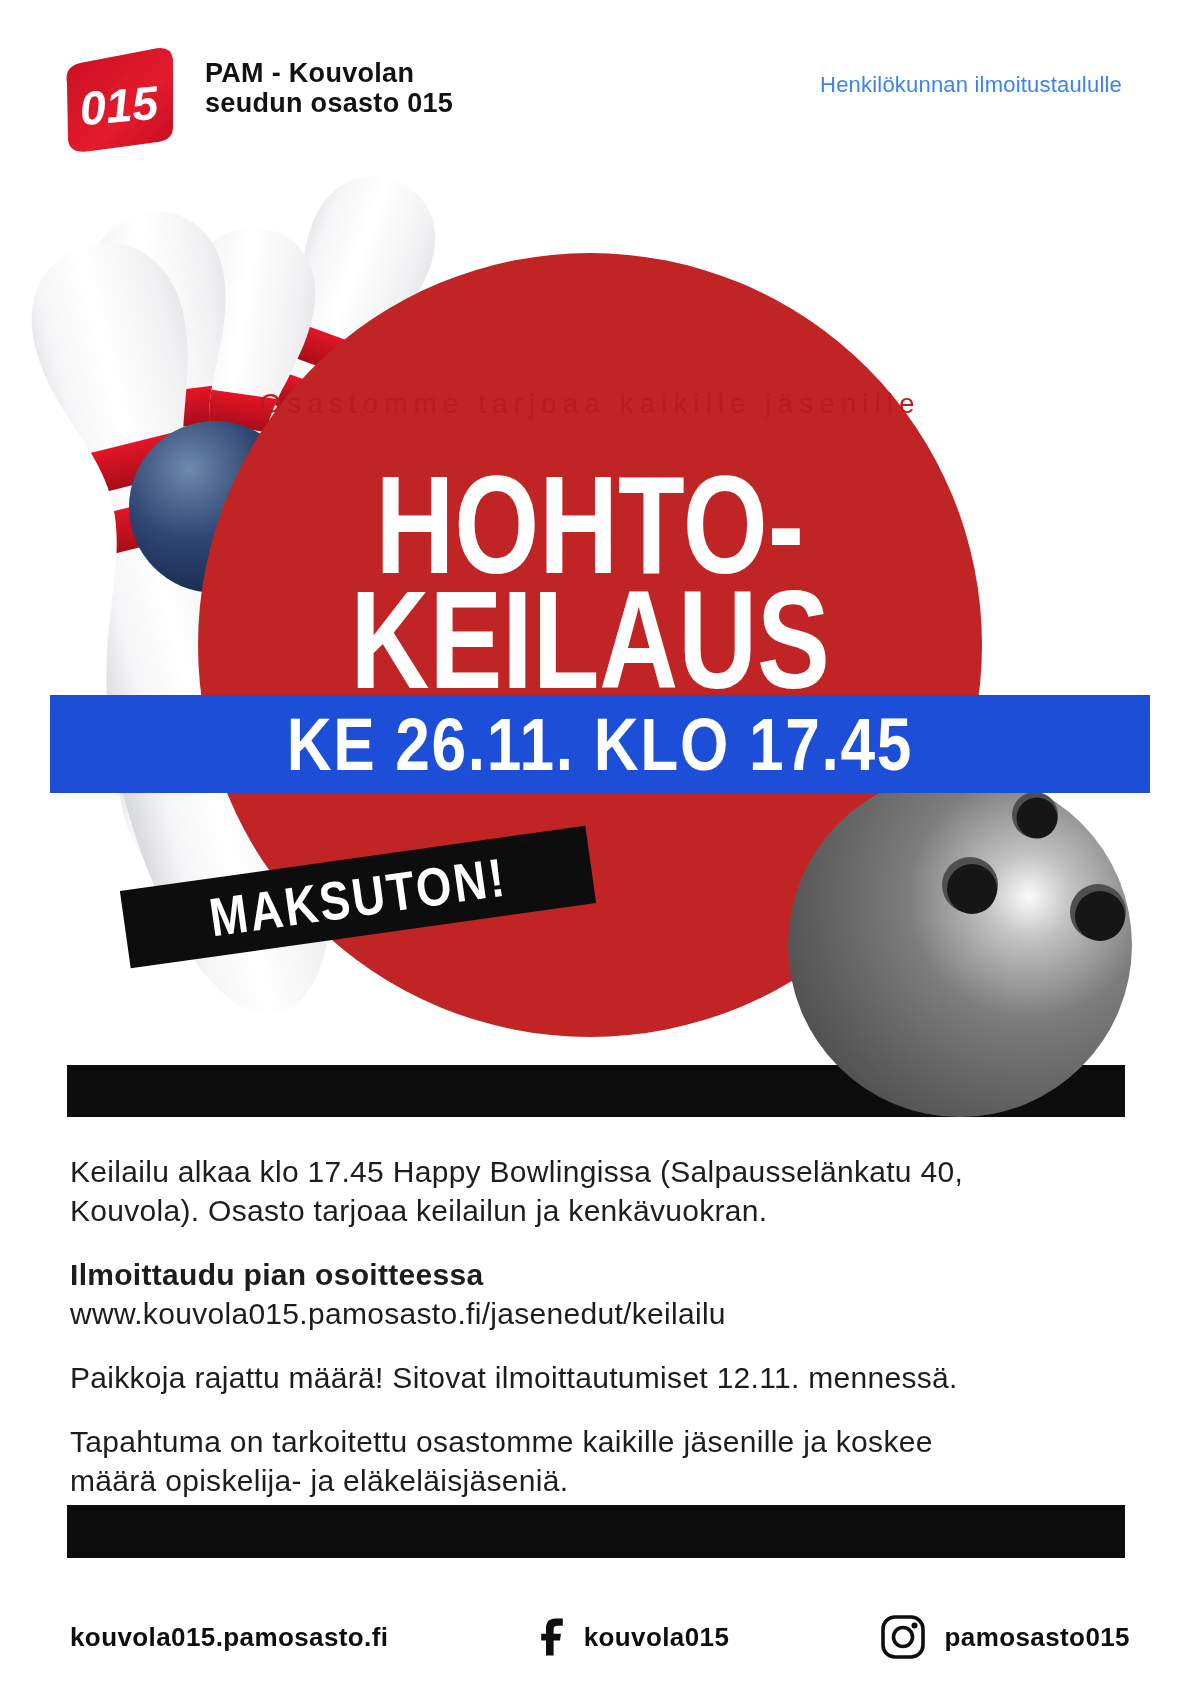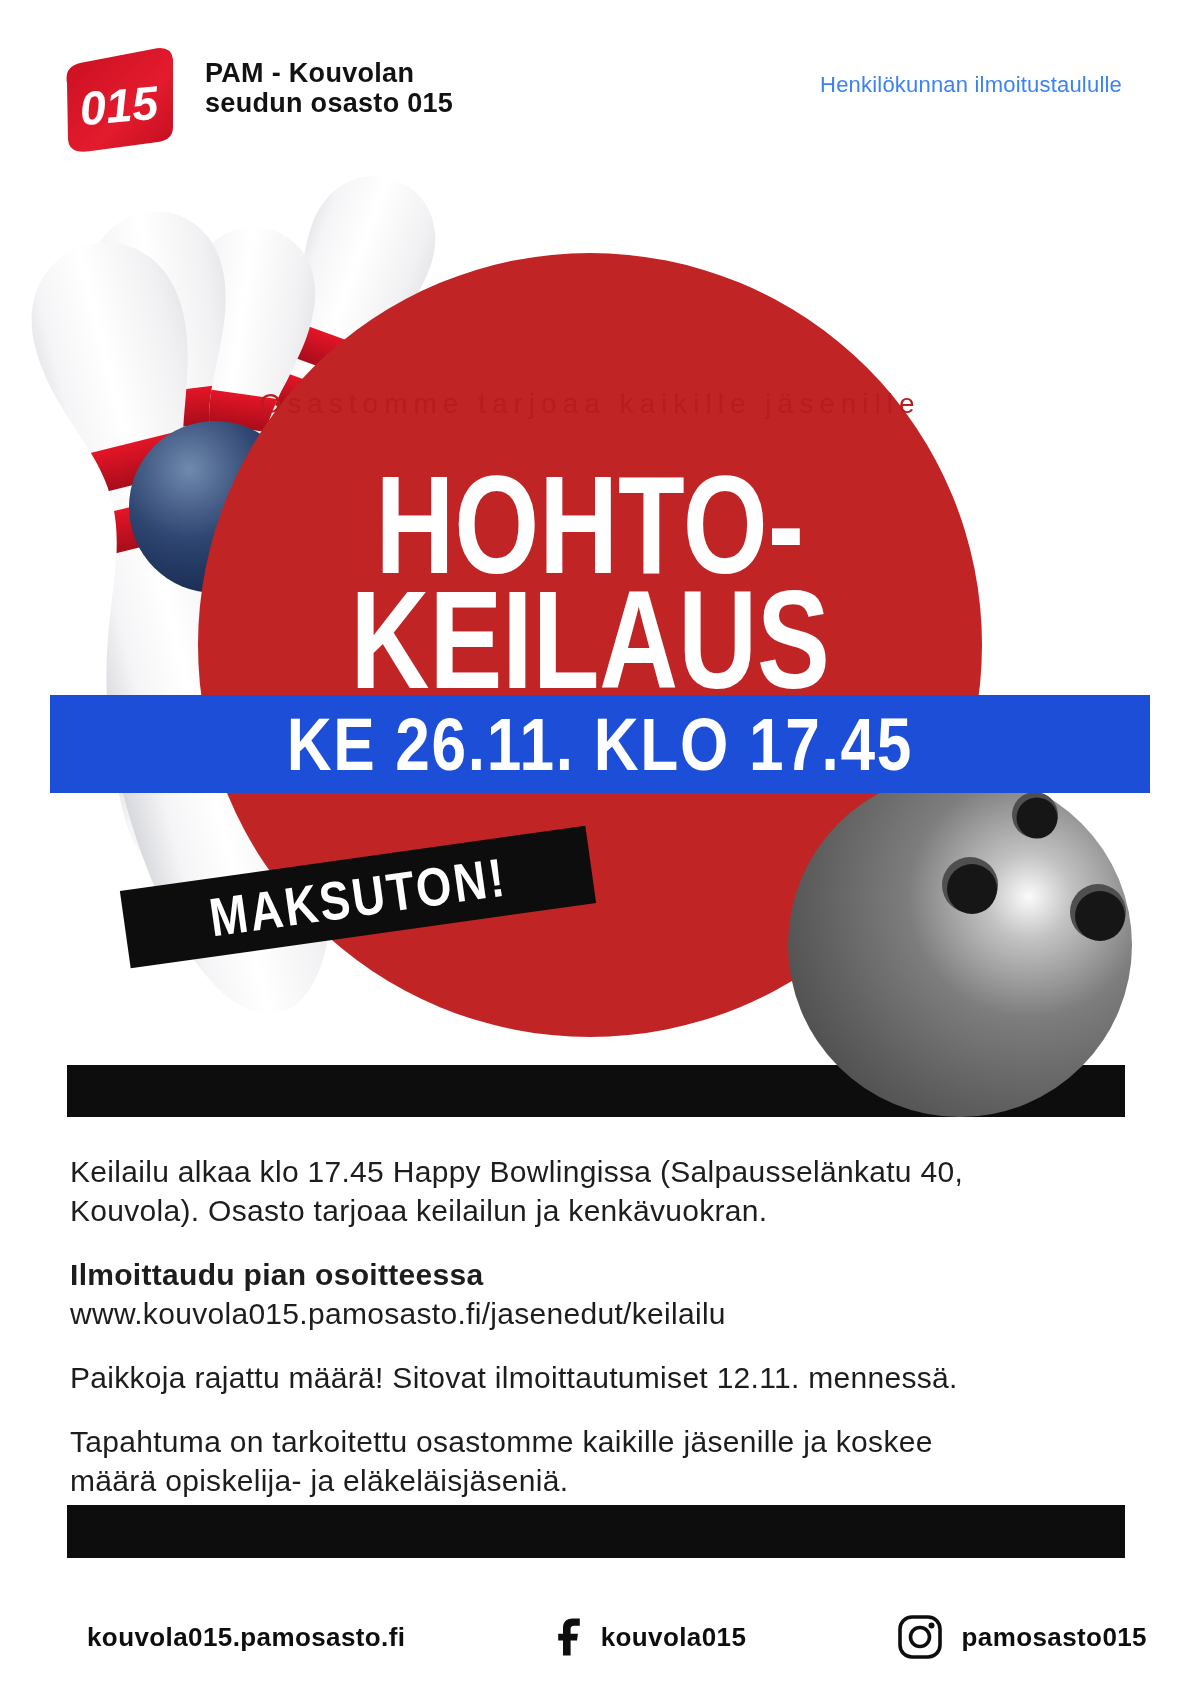--- a/index.html
+++ b/index.html
@@ -44,21 +44,21 @@
 
   .thin-bar{left:67px;top:1065px;width:1058px;height:52px;background:#0d0d0d;}
 
   
   .body-copy{left:70px;top:1152px;width:1070px;font-size:30px;line-height:39px;letter-spacing:.3px;color:#1d1d1d;}
   .body-line.bold{font-weight:bold;}
   .body-line.gap{margin-bottom:25px;}
 
   
   .footer-bar{left:67px;top:1505px;width:1058px;height:53px;background:#0d0d0d;}
-  .footer-row{left:70px;top:1605px;width:1060px;height:64px;display:flex;align-items:center;justify-content:space-between;margin-left:17px;}
+  .footer-row{left:70px;top:1605px;width:1060px;height:64px;display:flex;align-items:center;justify-content:space-between;}
   .footer-item{display:flex;align-items:center;gap:18px;font-size:26px;font-weight:bold;color:#0e0e0e;letter-spacing:.4px;}
   .footer-item svg{display:block;}
 </style>
 </head>
 <body>
 
 <div class="poster">
 
   <svg class="abs pins-svg" viewBox="0 0 480 920" aria-hidden="true">
     <defs>

